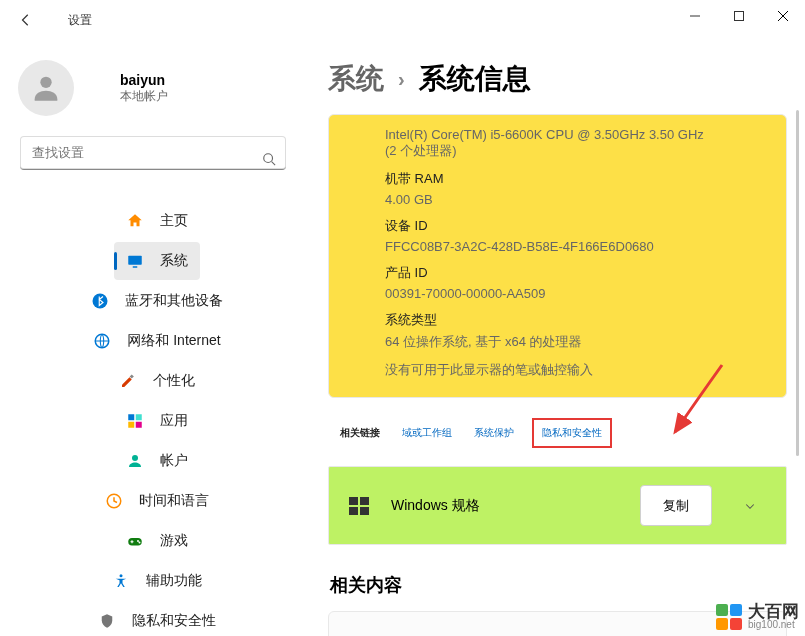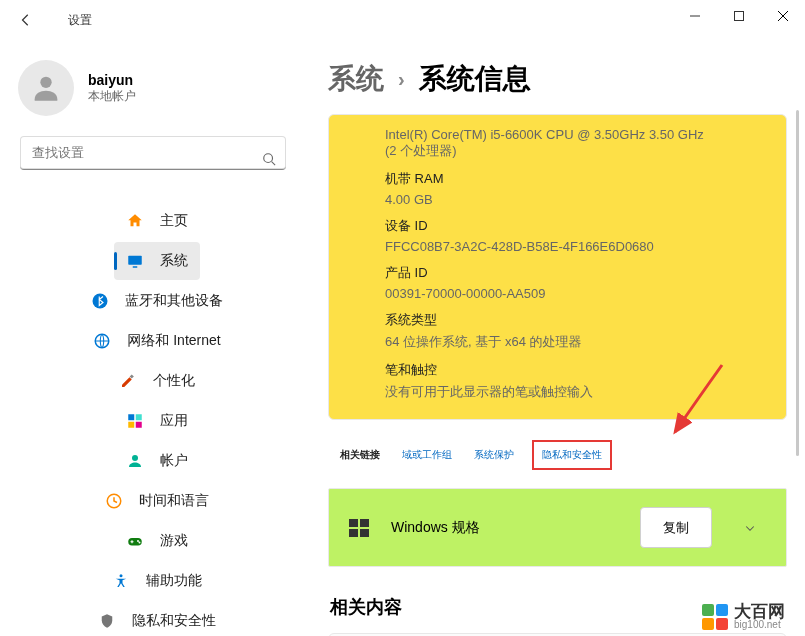--- a/index.html
+++ b/index.html
@@ -8,21 +8,21 @@
 .titlebar{height:40px;display:flex;align-items:center;padding:0 8px;}
 .back-btn{width:36px;height:36px;display:flex;align-items:center;justify-content:center;border-radius:4px;cursor:pointer;}
 .titlebar-title{font-size:12px;color:#333;margin-left:24px;}
 .window-controls{position:absolute;top:0;right:0;display:flex;}
 .win-ctrl{width:44px;height:32px;display:flex;align-items:center;justify-content:center;cursor:pointer;}
 .body-area{display:flex;height:calc(100% - 40px);}
 .sidebar{width:300px;padding:12px 0 12px 14px;overflow-y:auto;}
 .profile{display:flex;align-items:center;padding:8px 4px 20px 4px;gap:14px;}
 .avatar{width:56px;height:56px;border-radius:50%;background:#e8e8e8;display:flex;align-items:center;justify-content:center;}
 .avatar svg{width:34px;height:34px;fill:#9e9e9e;}
-.profile-text{display:flex;flex-direction:column;}
+.profile-text{display:flex;flex-direction:column;margin-left:32px;}
 .profile-name{font-weight:600;font-size:14px;}
 .profile-sub{font-size:12px;color:#666;}
 .search-wrap{position:relative;padding:0 14px 16px 6px;margin-bottom:16px;}
 .search{width:100%;height:34px;border:none;border-bottom:1px solid #888;background:#fff;padding:0 36px 0 12px;font-size:13px;border-radius:4px;box-shadow:0 0 0 1px #ddd inset;}
 .search-icon{position:absolute;right:24px;top:50%;transform:translateY(-50%);color:#666;}
 .nav{display:flex;flex-direction:column;gap:2px;align-items:center;}
 .nav-item{display:flex;align-items:center;height:38px;padding:0 12px;border-radius:4px;cursor:pointer;gap:16px;font-size:14px;color:#202020;}
 .nav-item.active{background:#eaeaea;position:relative;}
 .nav-item.active::before{content:"";position:absolute;left:0;top:50%;transform:translateY(-50%);width:3px;height:18px;background:#0067c0;border-radius:2px;}
 .nav-icon{width:18px;height:18px;display:flex;align-items:center;justify-content:center;}
@@ -40,21 +40,21 @@
 .rel-link.hl{outline:2px solid #e53935;outline-offset:2px;padding:4px 6px;}
 .spec-card{background:#bef264;border:1px solid #e8e8e8;border-radius:2px;padding:18px;display:flex;align-items:center;gap:20px;margin-top:8px;}
 .spec-icon{width:24px;height:24px;}
 .spec-title{flex:1;font-size:14px;}
 .copy-btn{height:41px;padding:0 22px;border:1px solid #d0d0d0;background:#fff;border-radius:4px;font-size:13px;cursor:pointer;}
 .expand-btn{width:36px;height:36px;display:flex;align-items:center;justify-content:center;cursor:pointer;border-radius:4px;}
 .rel-content-header{font-size:18px;font-weight:600;margin:28px 0 14px 2px;}
 .rel-content-item{background:#fbfbfb;border:1px solid #e8e8e8;border-radius:6px;padding:16px 18px;display:flex;align-items:center;gap:18px;}
 .scrollbar{position:absolute;right:6px;top:110px;width:3px;height:346px;background:#c8c8c8;border-radius:2px;}
 .annot-arrow{position:absolute;right:78px;top:360px;pointer-events:none;}
-.watermark{position:absolute;right:20px;bottom:6px;display:flex;align-items:center;gap:6px;font-size:16px;color:#333;}
+.watermark{position:absolute;right:6px;bottom:6px;display:flex;align-items:center;gap:6px;font-size:16px;color:#333;}
 .wm-logo{display:grid;grid-template-columns:12px 12px;grid-template-rows:12px 12px;gap:2px;}
 .wm-logo span{width:12px;height:12px;border-radius:2px;}
 .wm-text{display:flex;flex-direction:column;line-height:1;}
 .wm-text .big{font-weight:700;font-size:17px;}
 .wm-text .small{font-size:10px;color:#888;}
 </style>
 </head>
 <body>
 
 <div class="window">
@@ -235,21 +235,20 @@
           </div>
         <div class="info-row">
             <div class="info-label">产品 ID</div>
             <div class="info-value">00391-70000-00000-AA509</div>
           </div>
         <div class="info-row">
             <div class="info-label">系统类型</div>
             <div class="info-value">64 位操作系统, 基于 x64 的处理器</div>
           </div>
         <div class="info-row">
-            <div class="info-label">笔和触控</div>
             <div class="info-value">没有可用于此显示器的笔或触控输入</div>
           </div>
       </div>
 
       <div class="rel-links">
         <span class="rel-label">相关链接</span>
         <span class="rel-link">域或工作组</span>
         <span class="rel-link">系统保护</span>
         <span class="rel-link hl">隐私和安全性</span>
       </div>

